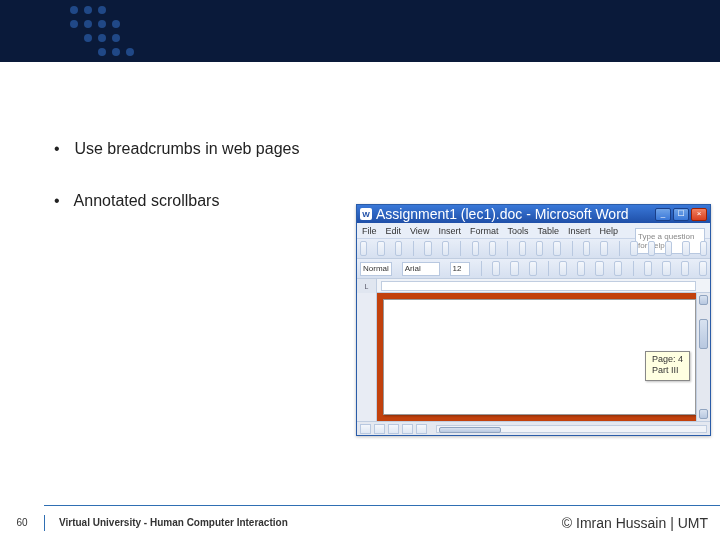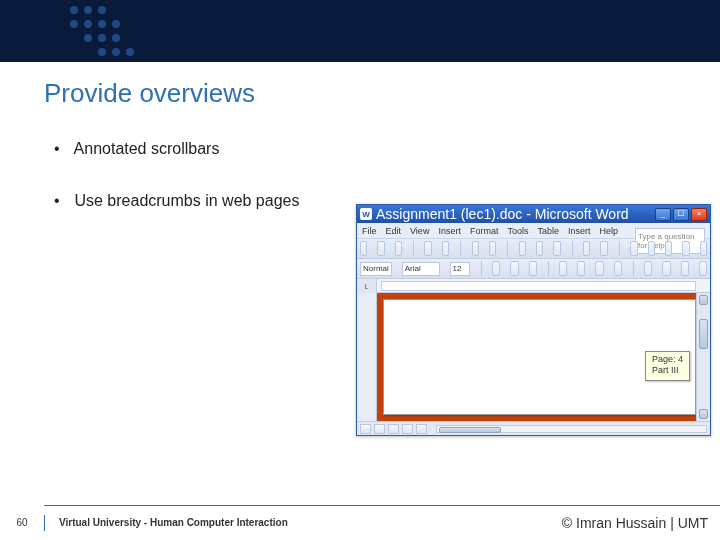--- a/index.html
+++ b/index.html
@@ -92,30 +92,29 @@
         <span></span>
         <span></span>
         <span></span>
         <span></span>
         <span></span>
         <span></span>
         <span></span>
     </div>
   </div>
 
-  <div class="title">Provide overviews</div>
 
   <div class="content">
     <div class="bullet">
       <span class="dot">•</span>
-      <span class="txt">Annotated scrollbars</span>
+      <span class="txt">Use breadcrumbs in web pages</span>
     </div>
     <div class="bullet">
       <span class="dot">•</span>
-      <span class="txt">Use breadcrumbs in web pages</span>
+      <span class="txt">Annotated scrollbars</span>
     </div>
   </div>
 
   <div class="wordwin">
     <div class="titlebar">
       <div class="winicon">W</div>
       <div class="wtitle">Assignment1 (lec1).doc - Microsoft Word</div>
       <div class="wbuttons">
         <div class="wbtn">_</div>
         <div class="wbtn">☐</div>

